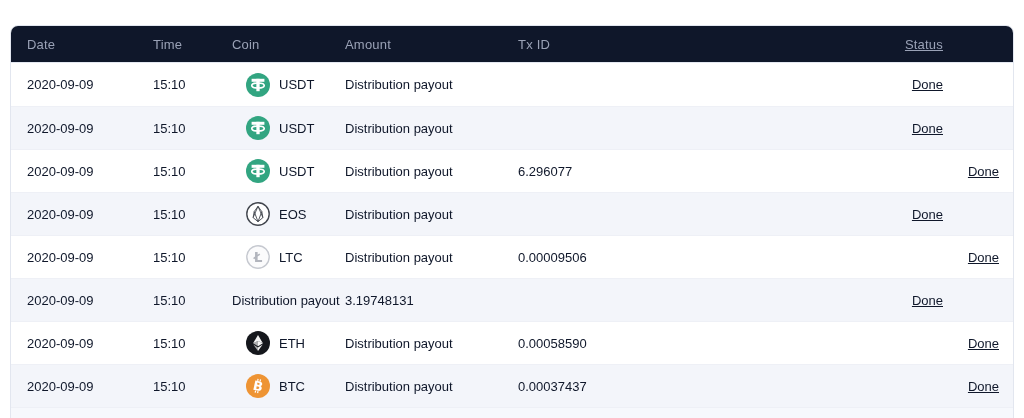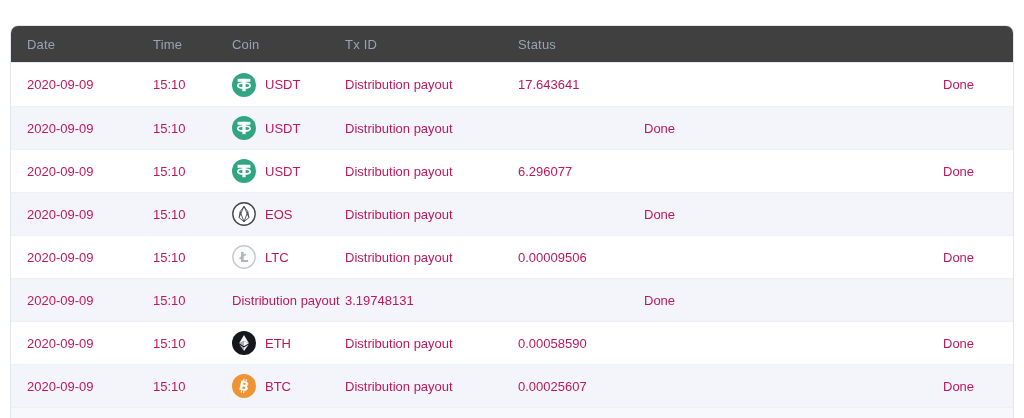--- a/index.html
+++ b/index.html
@@ -25,78 +25,78 @@
   }
   .grid-row {
     display: grid;
     grid-template-columns: 126px 79px 113px 173px 126px 1fr 56px;
     align-items: center;
     padding: 0 14px 0 16px;
     box-sizing: border-box;
   }
   .thead {
     height: 37px;
-    background: #404040;
+    background: #0f172a;
     border-bottom: 1px solid #e4e8f1;
     color: #9aa2b6;
     font-size: 13px;
     letter-spacing: .2px;
   }
   .thead .cell { white-space: nowrap; }
   .tbody .row {
     height: 43px;
     background: #ffffff;
-    color: #be185d;
+    color: #0f172a;
     font-size: 13px;
   }
   .tbody .row + .row { border-top: 1px solid #eef0f6; }
   .tbody .row:nth-child(even) { background: #f3f5fa; }
   .row-partial {
     height: 14px;
     background: #f6f8fc;
     border-top: 1px solid #eef0f6;
   }
   .cell { white-space: nowrap; overflow: hidden; }
-  .cell.status { text-align: left; }
-  .cell.coin { display: flex; align-items: center; gap: 9px; }
+  .cell.status { text-align: right; text-decoration: underline; }
+  .cell.coin { display: flex; align-items: center; gap: 9px; margin-left: 14px; }
   .coin-icon {
     width: 24px; height: 24px;
     display: inline-flex;
     flex: 0 0 24px;
   }
   .coin-icon svg { width: 24px; height: 24px; display: block; }
 </style>
 </head>
 <body>
 
 <div class="card">
   <div class="grid-row thead">
     <span class="cell">Date</span>
     <span class="cell">Time</span>
     <span class="cell">Coin</span>
+    <span class="cell">Amount</span>
     <span class="cell">Tx ID</span>
     <span class="cell status">Status</span>
   </div>
   <div class="tbody" id="rows">
   <div class="grid-row row">
     <span class="cell">2020-09-09</span>
     <span class="cell">15:10</span>
     <span class="cell coin">
       <span class="coin-icon">
             <svg viewBox="0 0 24 24">
               <circle cx="12" cy="12" r="12" fill="#32a581"></circle>
               <rect x="5.6" y="5.8" width="12.8" height="3" fill="#fff"></rect>
               <rect x="10.35" y="5.8" width="3.3" height="12.4" fill="#fff"></rect>
               <ellipse cx="12" cy="12.5" rx="6.2" ry="2.5" fill="none" stroke="#fff" stroke-width="1.7"></ellipse>
             </svg>
           </span>
       <span>USDT</span>
     </span>
     <span class="cell">Distribution payout</span>
-    <span class="cell">17.643641</span>
     <span class="cell"></span>
     <span class="cell status">Done</span>
   </div>
 
   <div class="grid-row row">
     <span class="cell">2020-09-09</span>
     <span class="cell">15:10</span>
     <span class="cell coin">
       <span class="coin-icon">
             <svg viewBox="0 0 24 24">
@@ -213,19 +213,19 @@
                 <rect x="10" y="5" width="1.2" height="2"></rect>
                 <rect x="12.5" y="5" width="1.2" height="2"></rect>
                 <rect x="10" y="17" width="1.2" height="2"></rect>
                 <rect x="12.5" y="17" width="1.2" height="2"></rect>
               </g>
             </svg>
           </span>
       <span>BTC</span>
     </span>
     <span class="cell">Distribution payout</span>
-    <span class="cell">0.00025607</span>
+    <span class="cell">0.00037437</span>
     <span class="cell"></span>
     <span class="cell status">Done</span>
   </div>
 <div class="row-partial"></div>
     </div>
 </div>
 
 </body></html>

